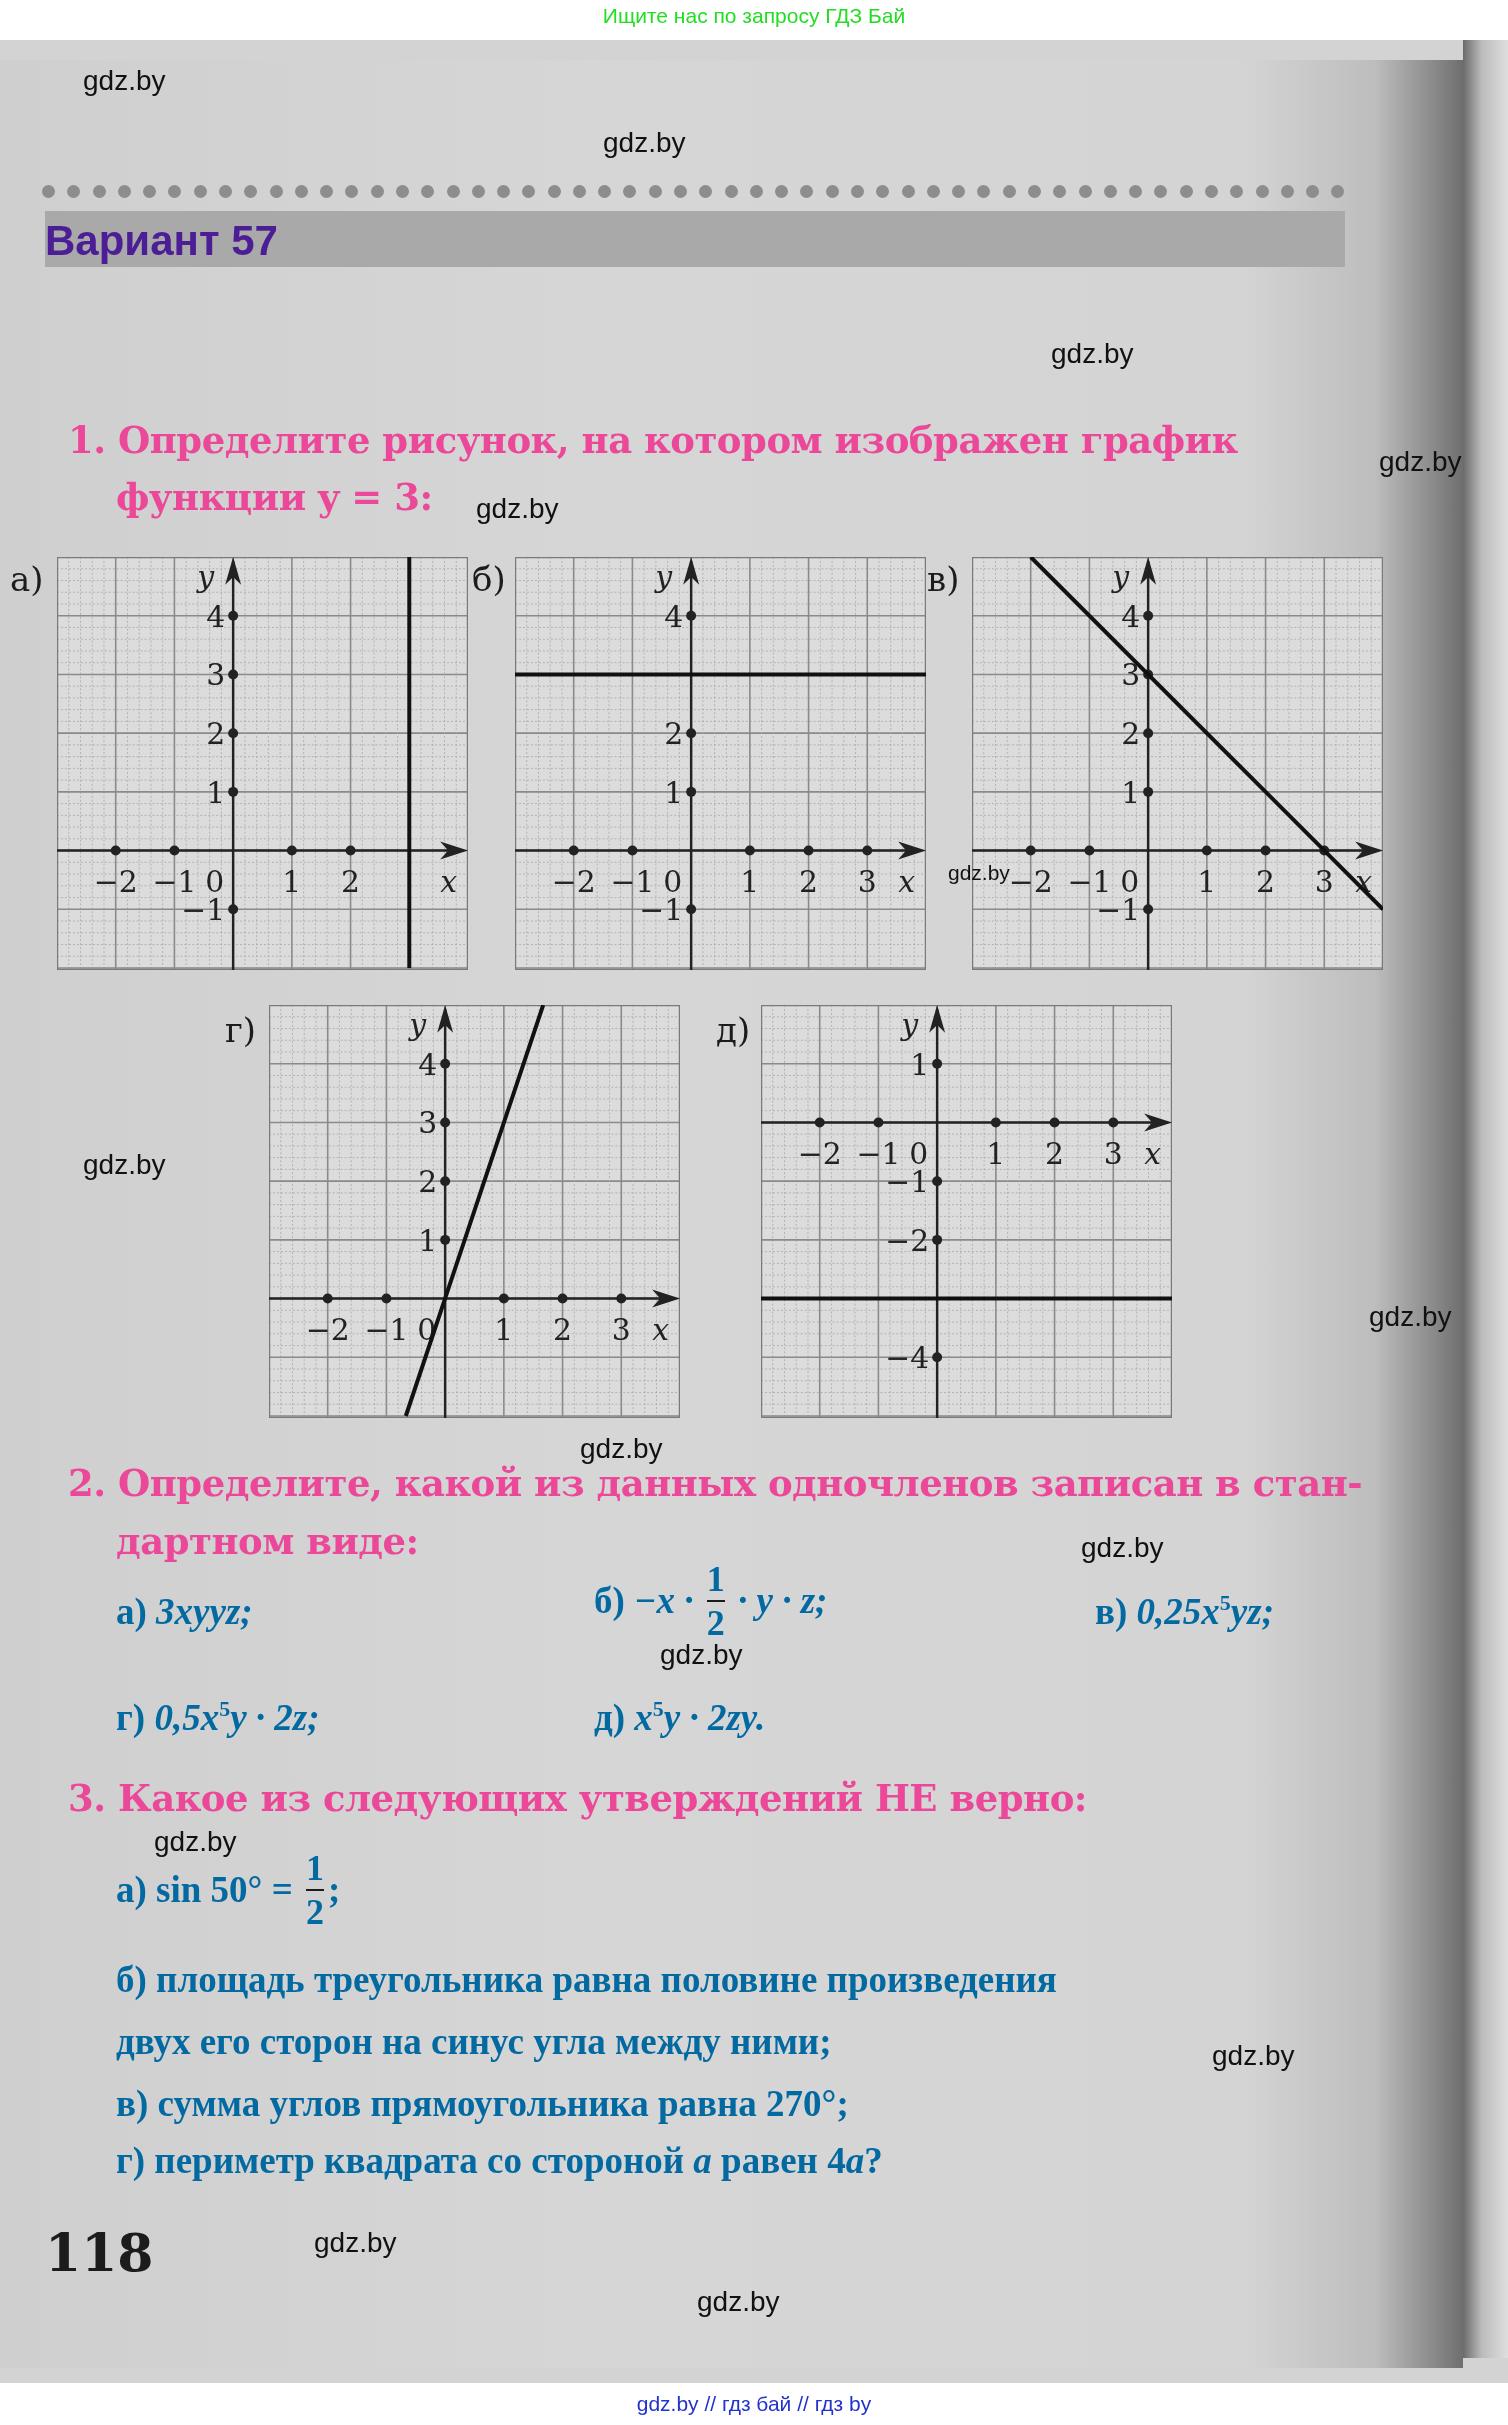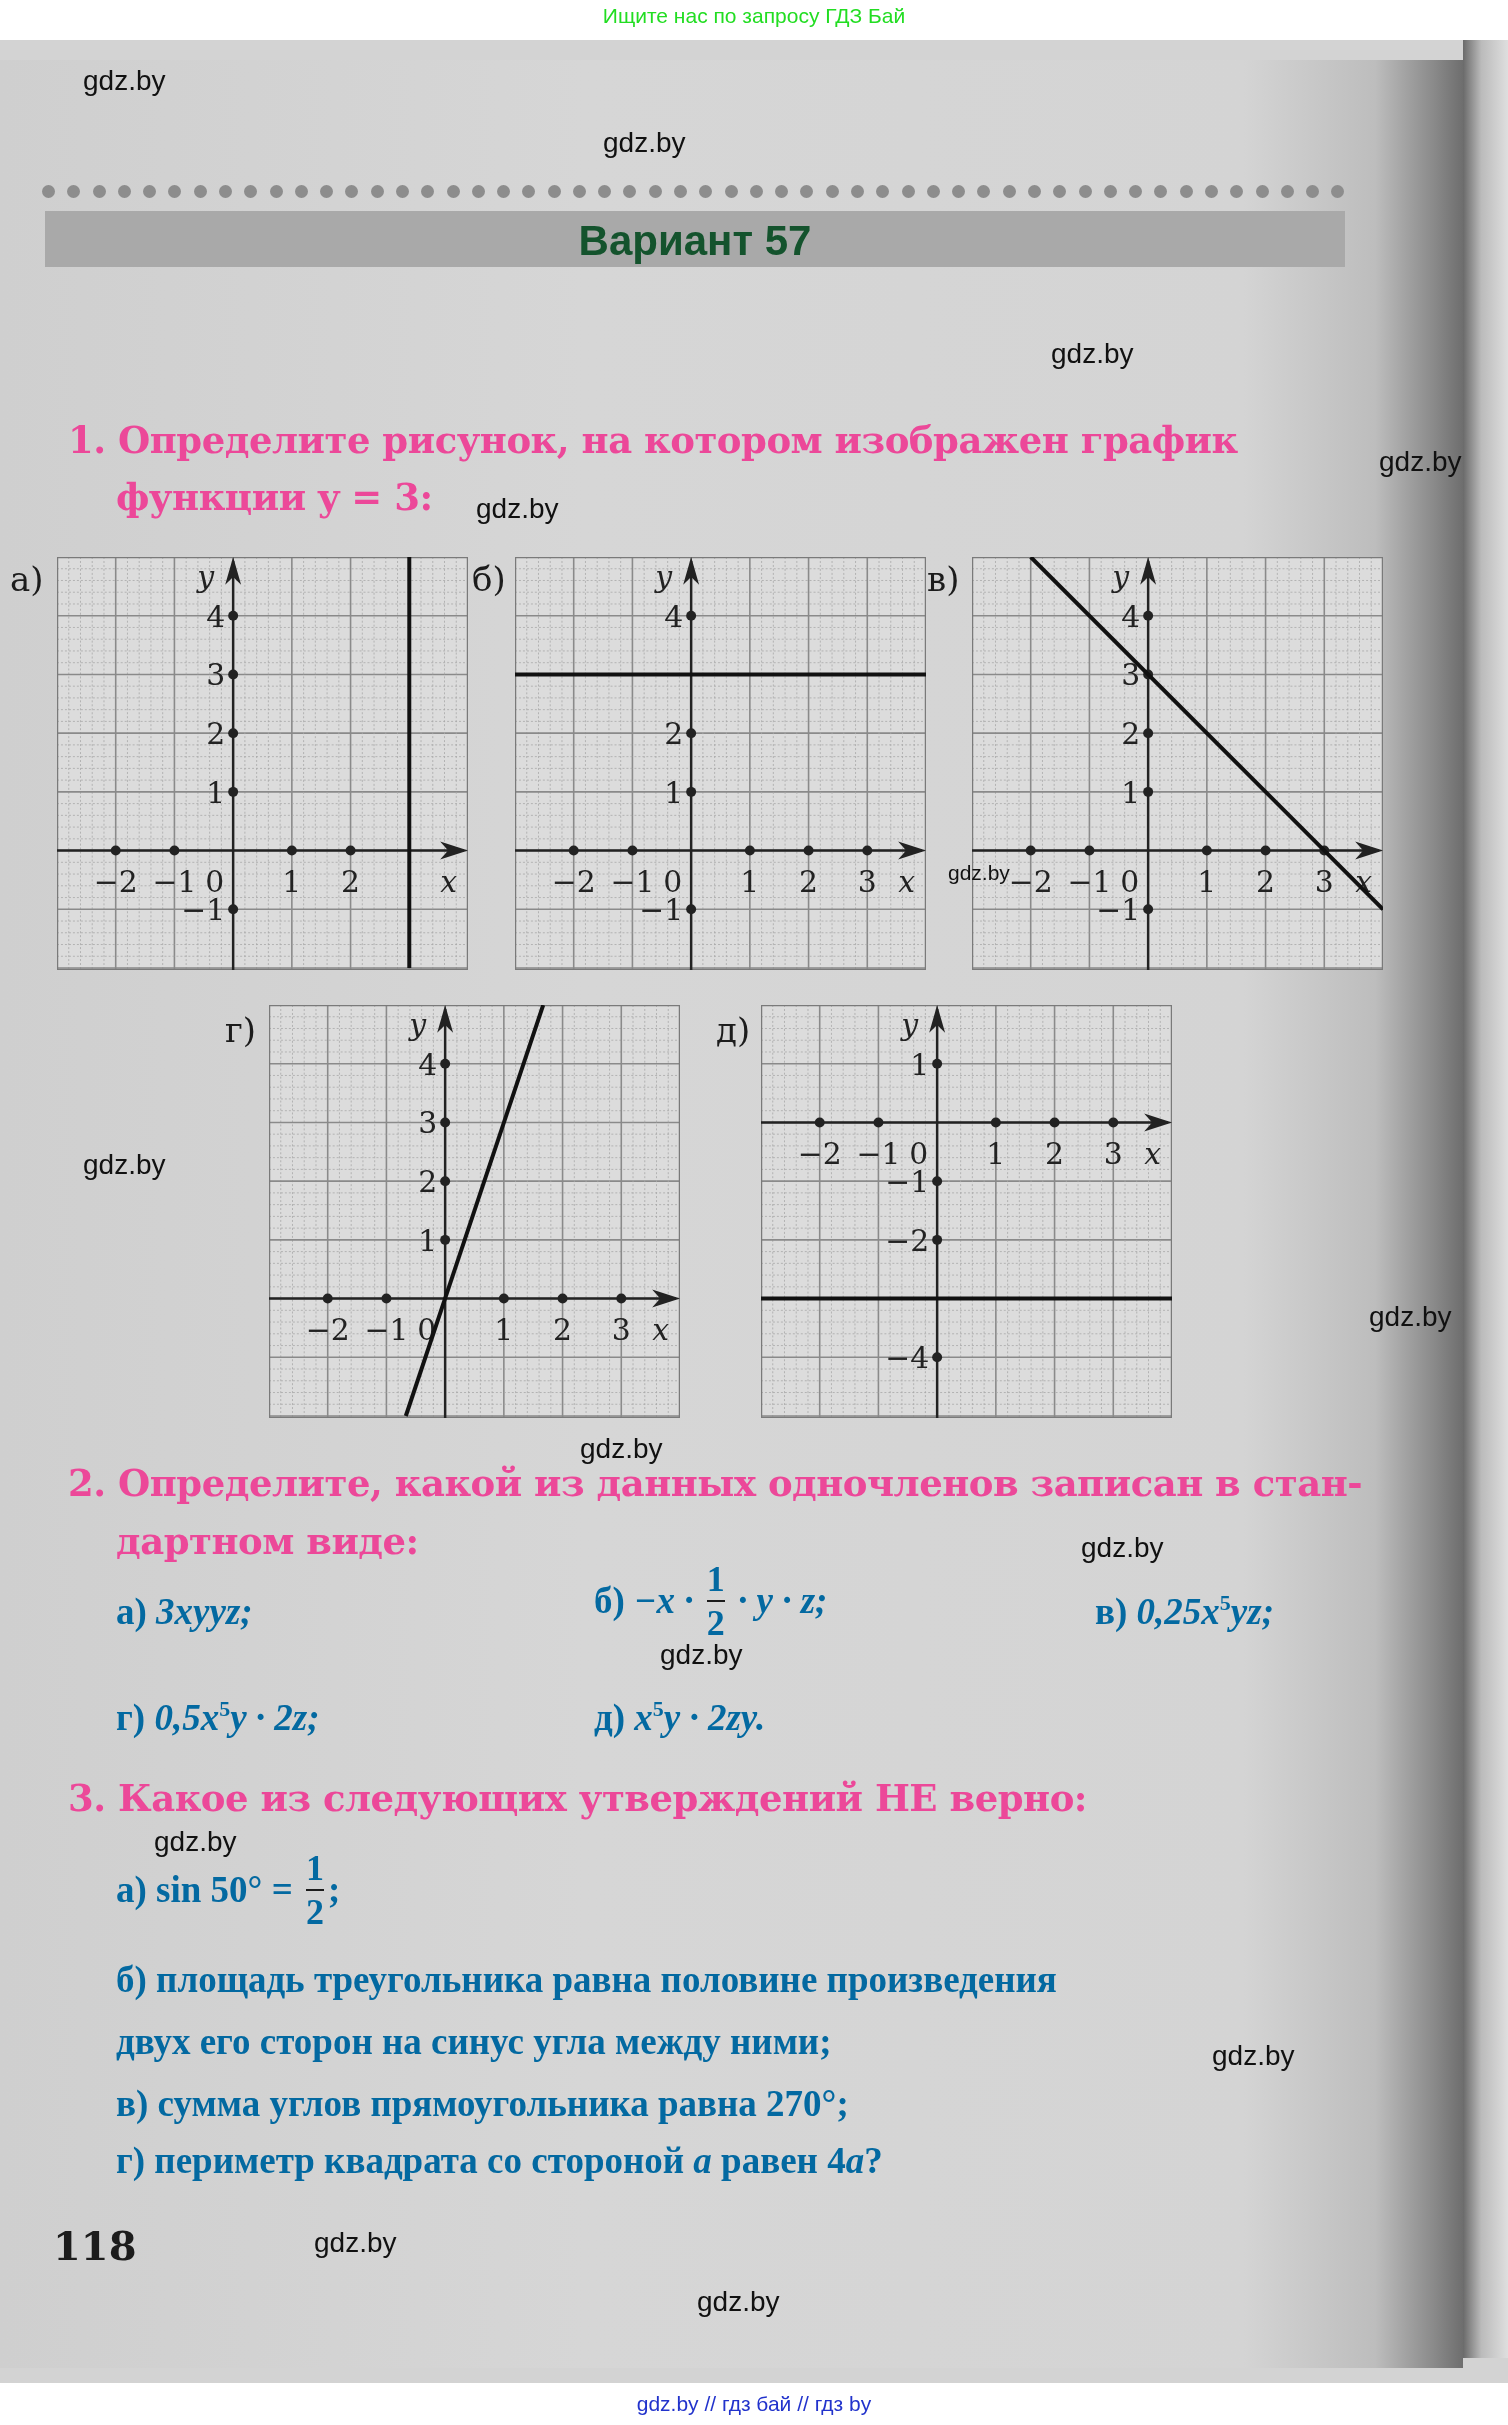--- a/index.html
+++ b/index.html
@@ -8,31 +8,31 @@
   .top-note{position:absolute;top:4px;left:0;width:1508px;text-align:center;font-family:"Liberation Sans",sans-serif;font-size:21px;color:#22dd22;}
   .page{position:absolute;left:0;top:40px;width:1508px;height:2343px;background:#d3d3d3;}
   .page-inner{position:absolute;left:0;top:20px;width:1463px;height:2308px;background:linear-gradient(90deg,#cfcfcf 0%,#d6d6d6 40%,#d4d4d4 85%,#bdbdbd 94%,#8a8a8a 98%,#6e6e6e 100%);}
   .spine{position:absolute;left:1463px;top:40px;width:46px;height:2318px;background:linear-gradient(90deg,#6a6a6a,#bbbbbb 40%,#e0e0e0);}
   .bottombar{position:absolute;left:0;top:2383px;width:1508px;height:43px;background:#fff;}
   .bottom-note{position:absolute;top:2392px;left:0;width:1508px;text-align:center;font-family:"Liberation Sans",sans-serif;font-size:21px;color:#2233cc;}
   .wm{position:absolute;font-family:"Liberation Sans",sans-serif;font-size:28px;color:#111;margin-left:18px;}
   .dots{position:absolute;left:42px;top:181px;width:1303px;height:20px;display:flex;justify-content:space-between;align-items:center;}
   .dots span{width:13px;height:13px;border-radius:50%;background:#8d8d8d;display:block;}
   .title-band{position:absolute;left:45px;top:211px;width:1300px;height:56px;background:#a9a9a9;}
-  .title{position:absolute;left:0;top:0;width:100%;height:60px;text-align:center;font-family:"Liberation Sans",sans-serif;font-weight:bold;font-size:42px;line-height:60px;color:#14532d;}
+  .title{position:absolute;left:0;top:0;width:100%;height:60px;text-align:left;font-family:"Liberation Sans",sans-serif;font-weight:bold;font-size:42px;line-height:60px;color:#4c1d95;}
   .q{position:absolute;font-family:"DejaVu Serif",serif;font-size:37px;font-weight:bold;color:#ec4899;white-space:nowrap;letter-spacing:-0.5px;}
   .opt{position:absolute;font-family:Liberation Serif, serif;font-size:37px;font-weight:bold;color:#0369a1;white-space:nowrap;}
   .it{font-style:italic;}
   sup{font-size:22px;vertical-align:14px;}
   .frac{display:inline-block;vertical-align:middle;text-align:center;position:relative;top:-4px;margin:0 4px;}
   .frac .n,.frac .d{display:block;line-height:42px;font-size:36px;}
   .frac .bar{display:block;border-top:2px solid #1c1c1c;}
   .glabel{position:absolute;font-family:"DejaVu Serif",serif;font-size:34px;color:#1c1c1c;}
   .graph{position:absolute;}
-  .page-num{position:absolute;left:53px;top:2222px;font-family:"DejaVu Serif",serif;font-size:40px;font-weight:bold;color:#1c1c1c;}
+  .page-num{position:absolute;left:45px;top:2222px;font-family:"DejaVu Serif",serif;font-size:52px;font-weight:bold;color:#1c1c1c;}
 </style>
 </head>
 <body>
 
 <div class="topbar"></div>
 <div class="top-note">Ищите нас по запросу ГДЗ Бай</div>
 
 <div class="page">
   <div class="page-inner"></div>
 </div>

